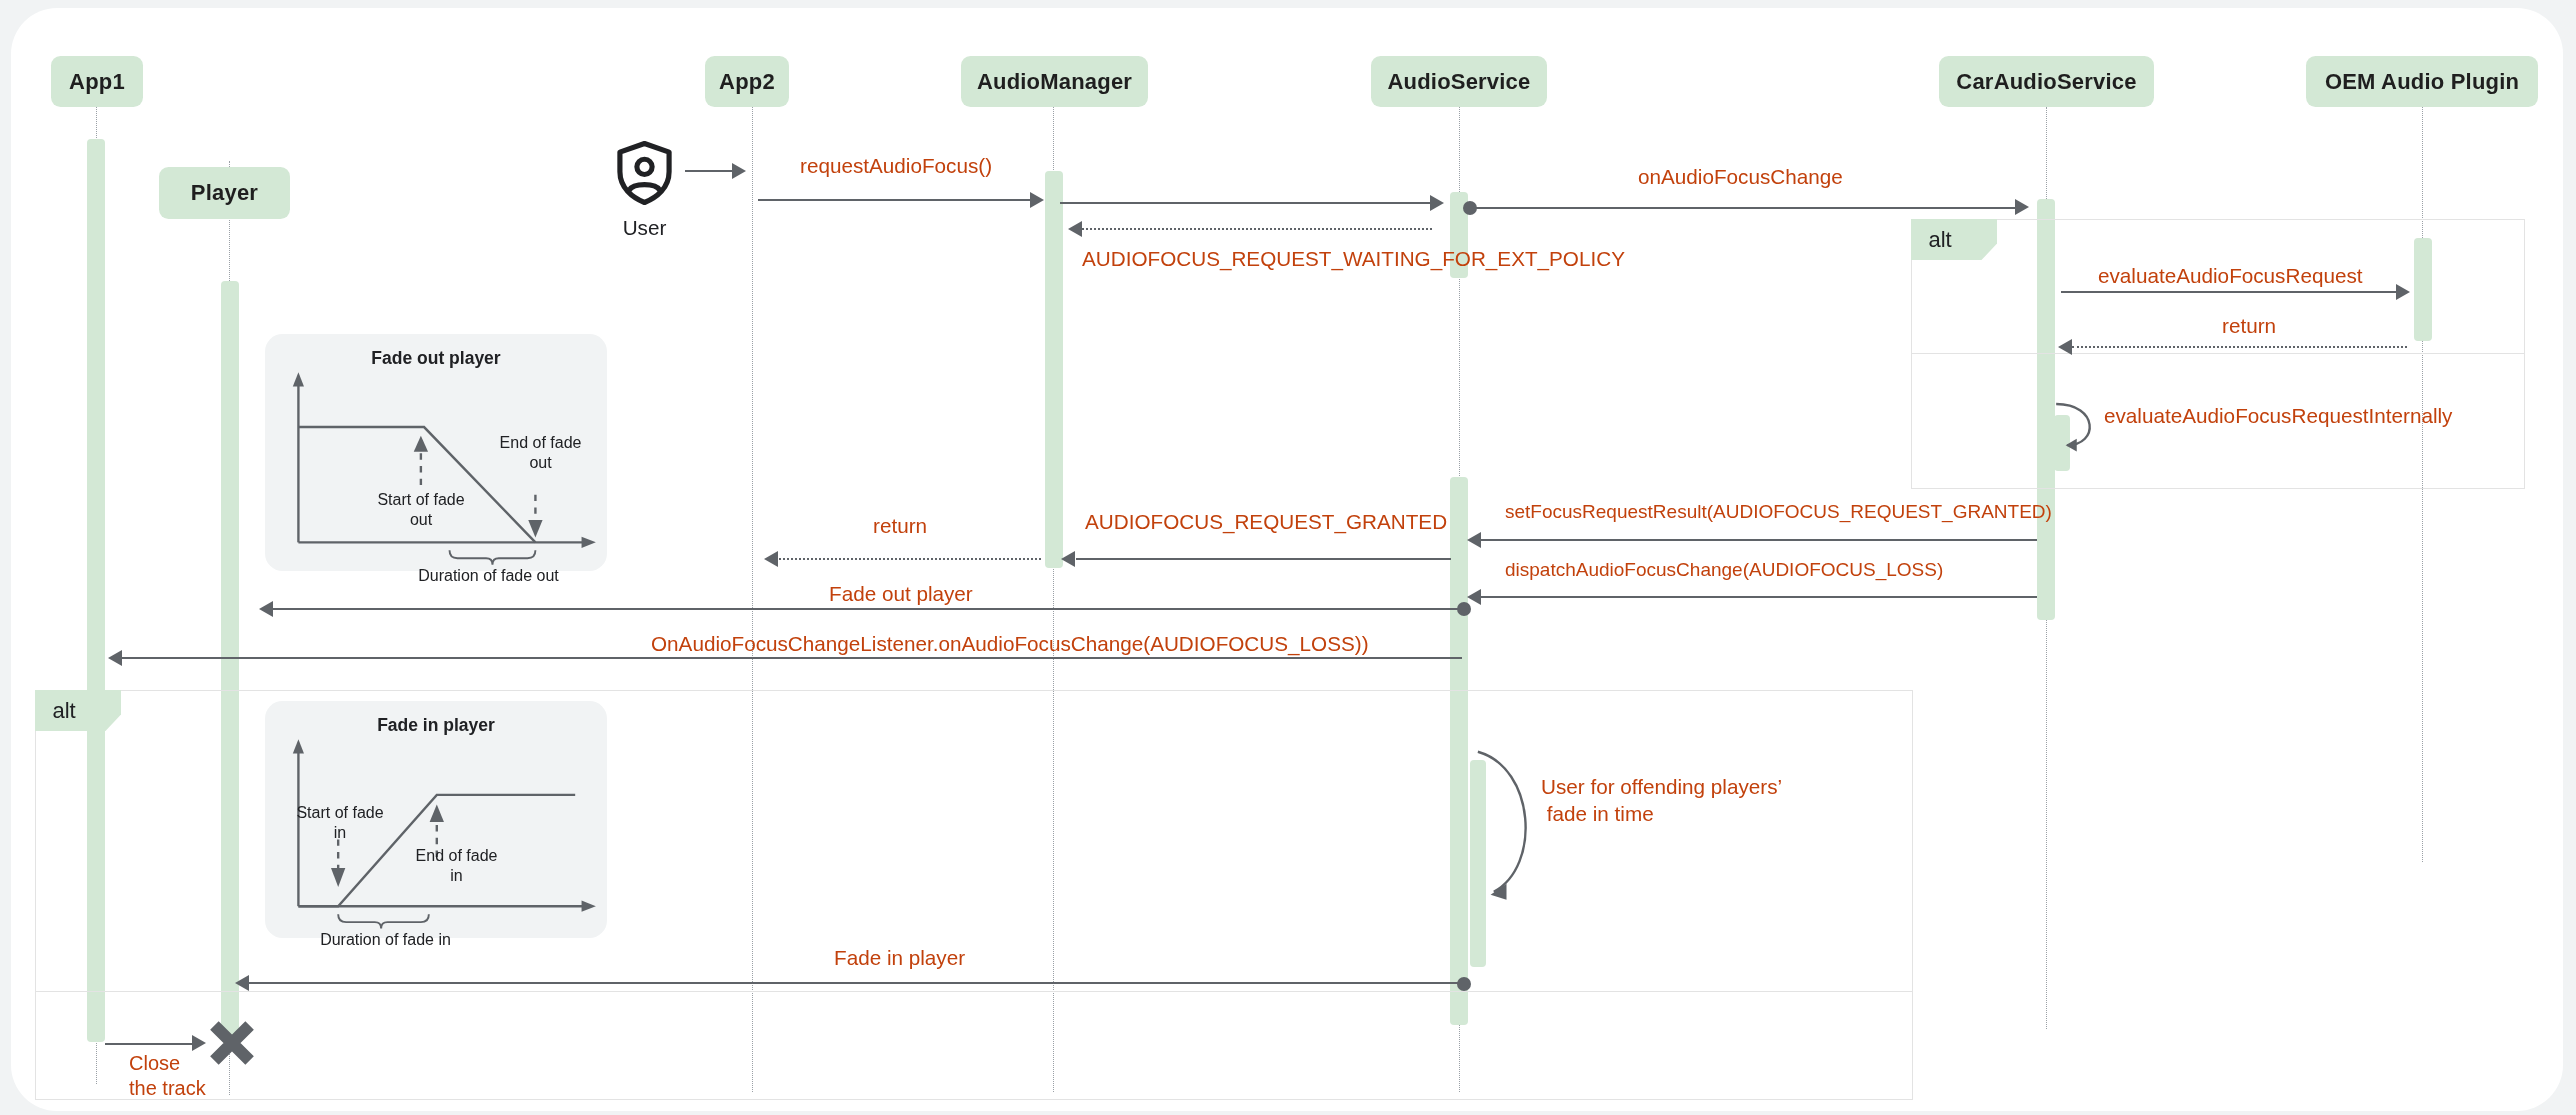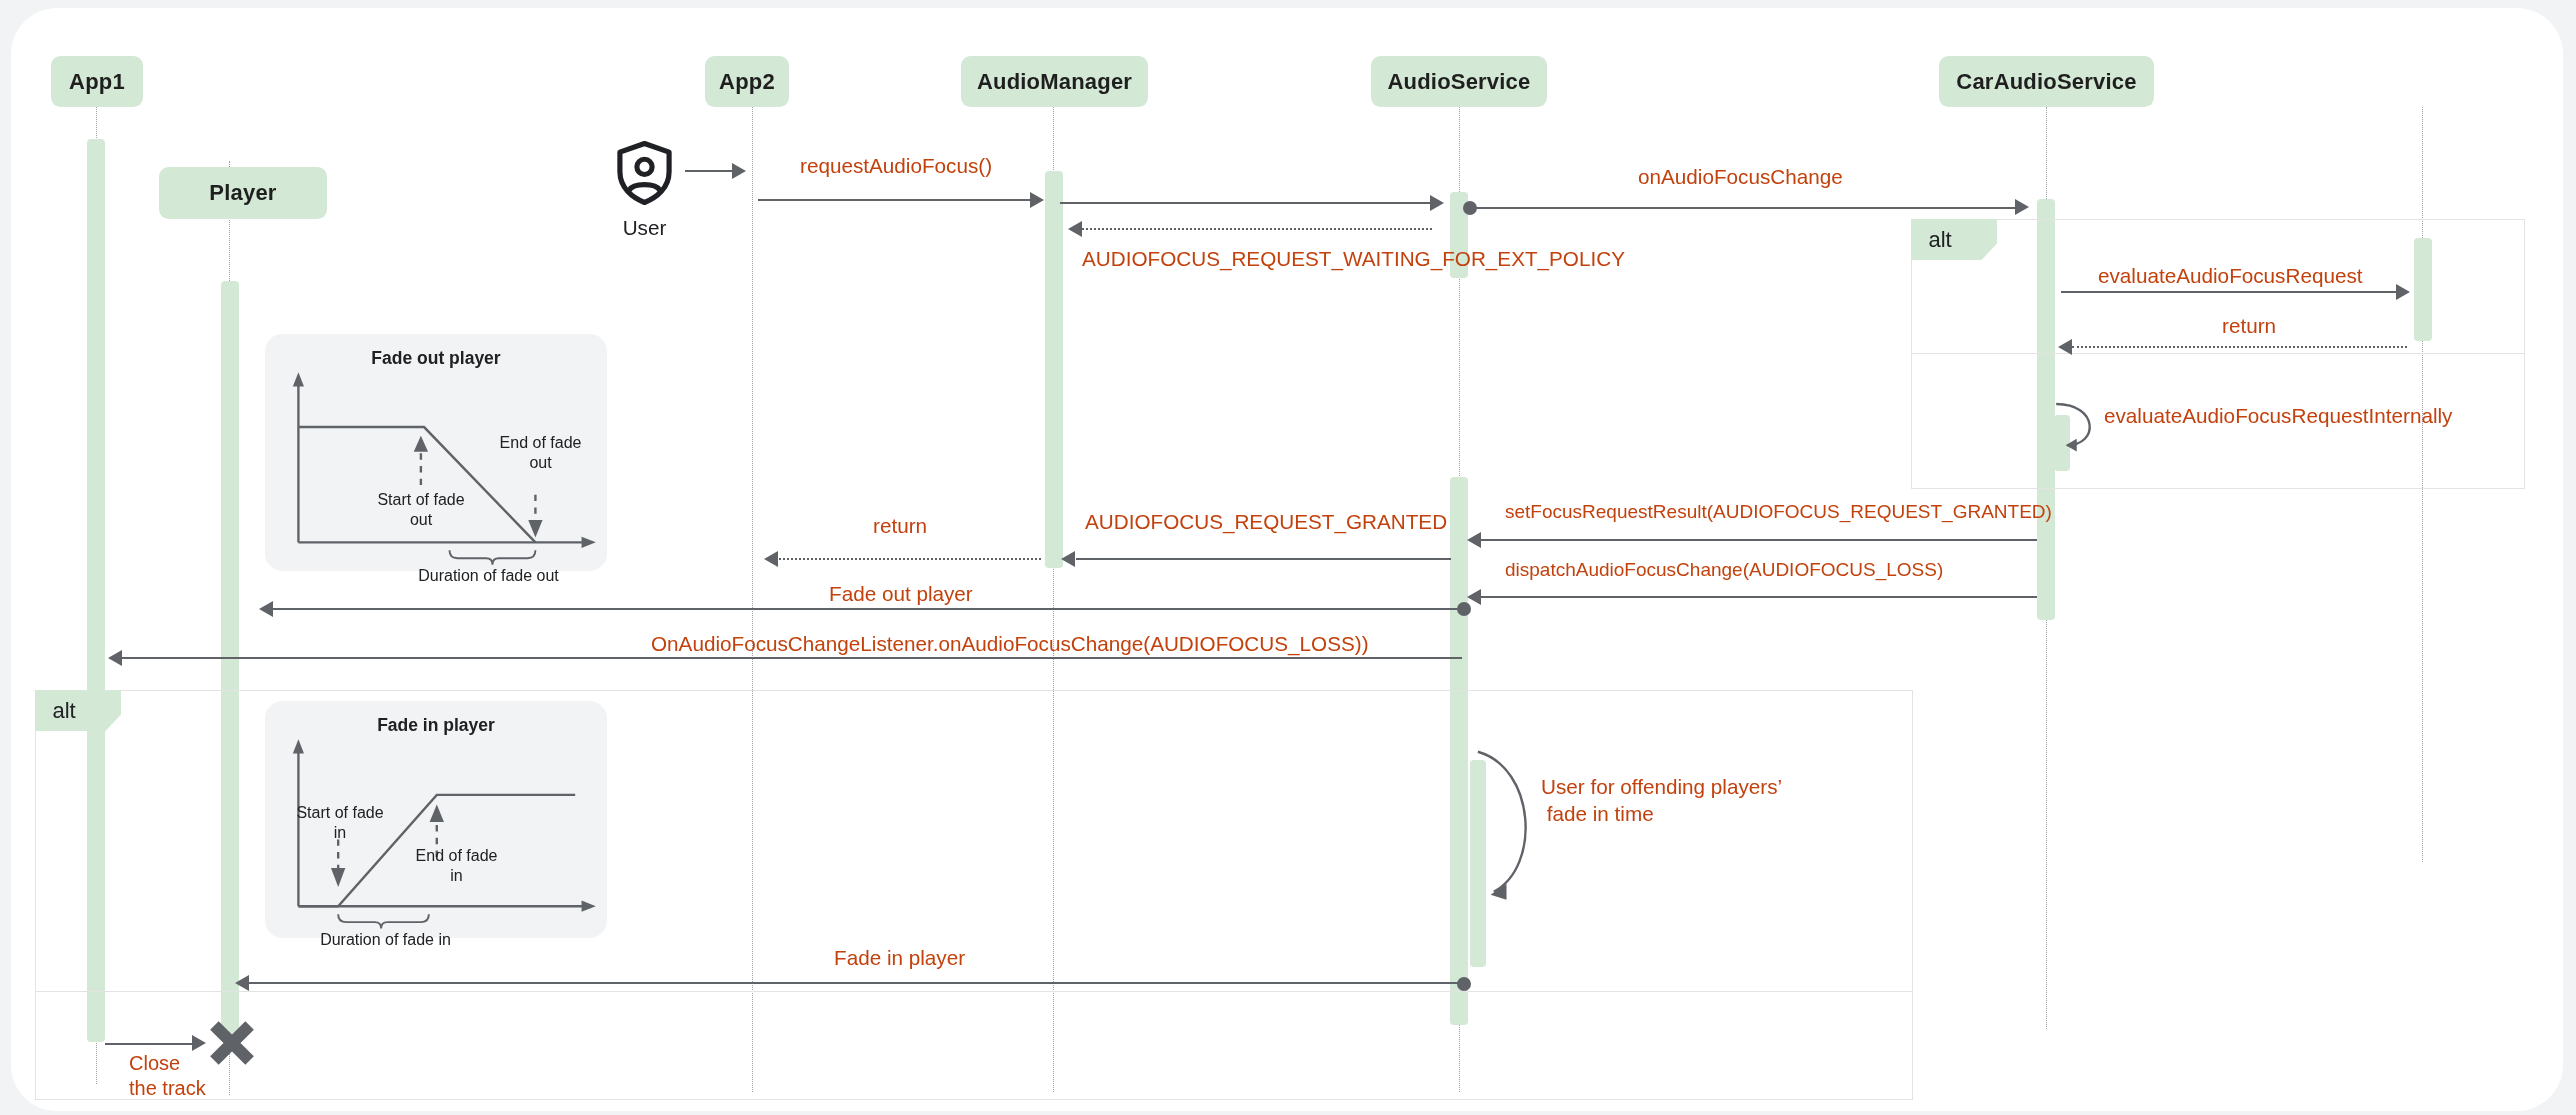--- a/index.html
+++ b/index.html
@@ -48,34 +48,37 @@
     <div class="act" style="left:1439px;top:184px;height:86px;"></div>
     <div class="act" style="left:1439px;top:469px;height:548px;"></div>
     <div class="act" style="left:1459px;top:752px;height:207px;width:16px;"></div>
     <div class="act" style="left:2026px;top:191px;height:421px;"></div>
     <div class="act" style="left:2403px;top:230px;height:103px;"></div>
     <div class="act" style="left:2043px;top:407px;height:56px;width:16px;"></div>
 
     <div class="actorbox" style="left:40px;top:48px;width:92px;height:51px;">
       <span>App1</span>
     </div>
-    <div class="actorbox" style="left:148px;top:159px;width:168px;height:52px;">
+    <div class="actorbox" style="left:148px;top:159px;width:131px;height:52px;">
       <span>Player</span>
     </div>
     <div class="actorbox" style="left:694px;top:48px;width:84px;height:51px;">
       <span>App2</span>
     </div>
     <div class="actorbox" style="left:950px;top:48px;width:187px;height:51px;">
       <span>AudioManager</span>
     </div>
     <div class="actorbox" style="left:1360px;top:48px;width:176px;height:51px;">
       <span>AudioService</span>
     </div>
     <div class="actorbox" style="left:1928px;top:48px;width:215px;height:51px;">
       <span>CarAudioService</span>
+    </div>
+    <div class="actorbox" style="left:2295px;top:48px;width:232px;height:51px;">
+      <span>OEM Audio Plugin</span>
     </div>
 
     <div style="position:absolute;left:604px;top:133px;width:59px;height:64px;">
       <svg width="59" height="64" viewBox="0 0 48 52">
         <path d="M24 2 L44 9 V25 C44 38 34 46 24 50 C14 46 4 38 4 25 V9 Z" fill="none" stroke="#202124" stroke-width="4.2" stroke-linejoin="round"></path>
         <circle cx="24" cy="21" r="6.2" fill="none" stroke="#202124" stroke-width="4.2"></circle>
         <path d="M11.5 40 C15 34 33 34 36.5 40" fill="none" stroke="#202124" stroke-width="4.2" stroke-linecap="round"></path>
       </svg>
     </div>
     <div class="usercap" style="left:590px;top:208px;width:87px;">User</div>

